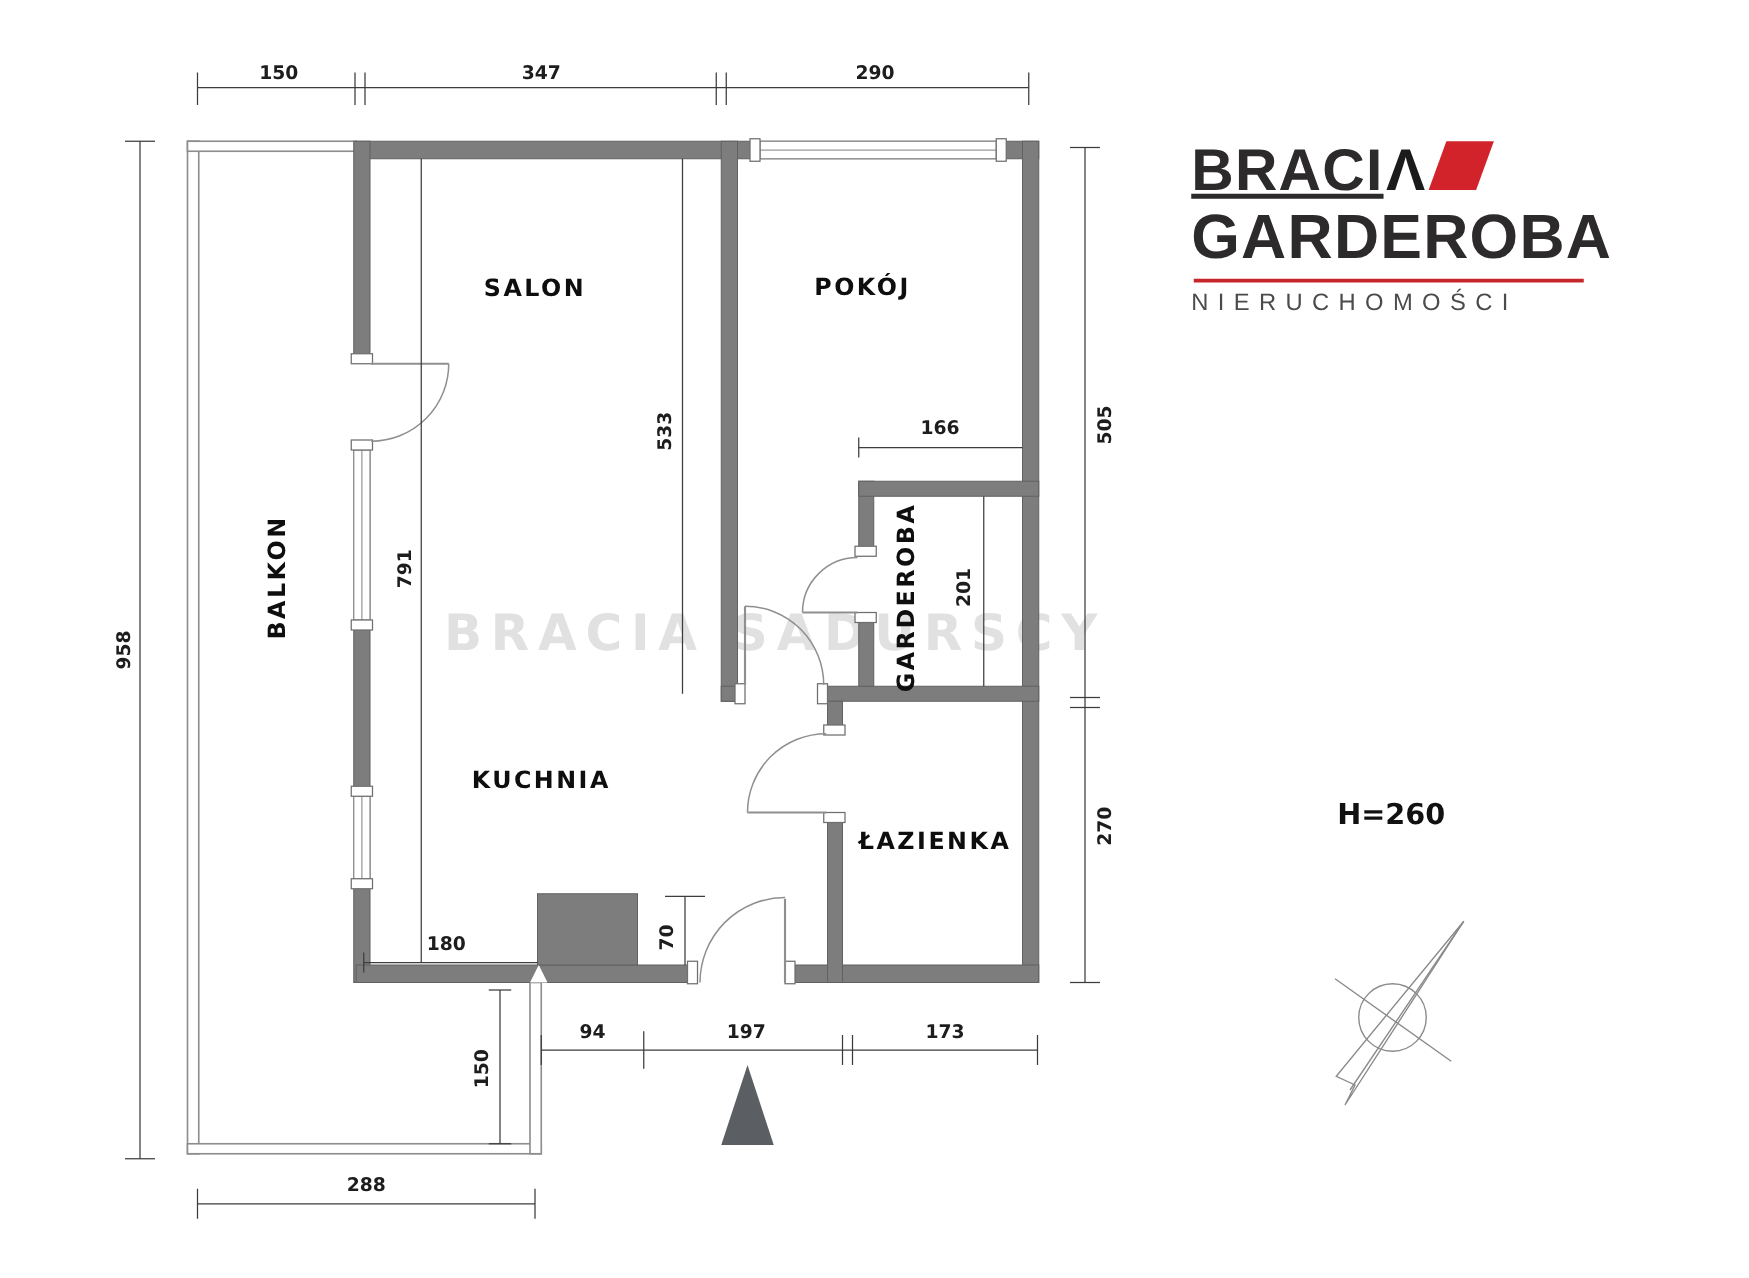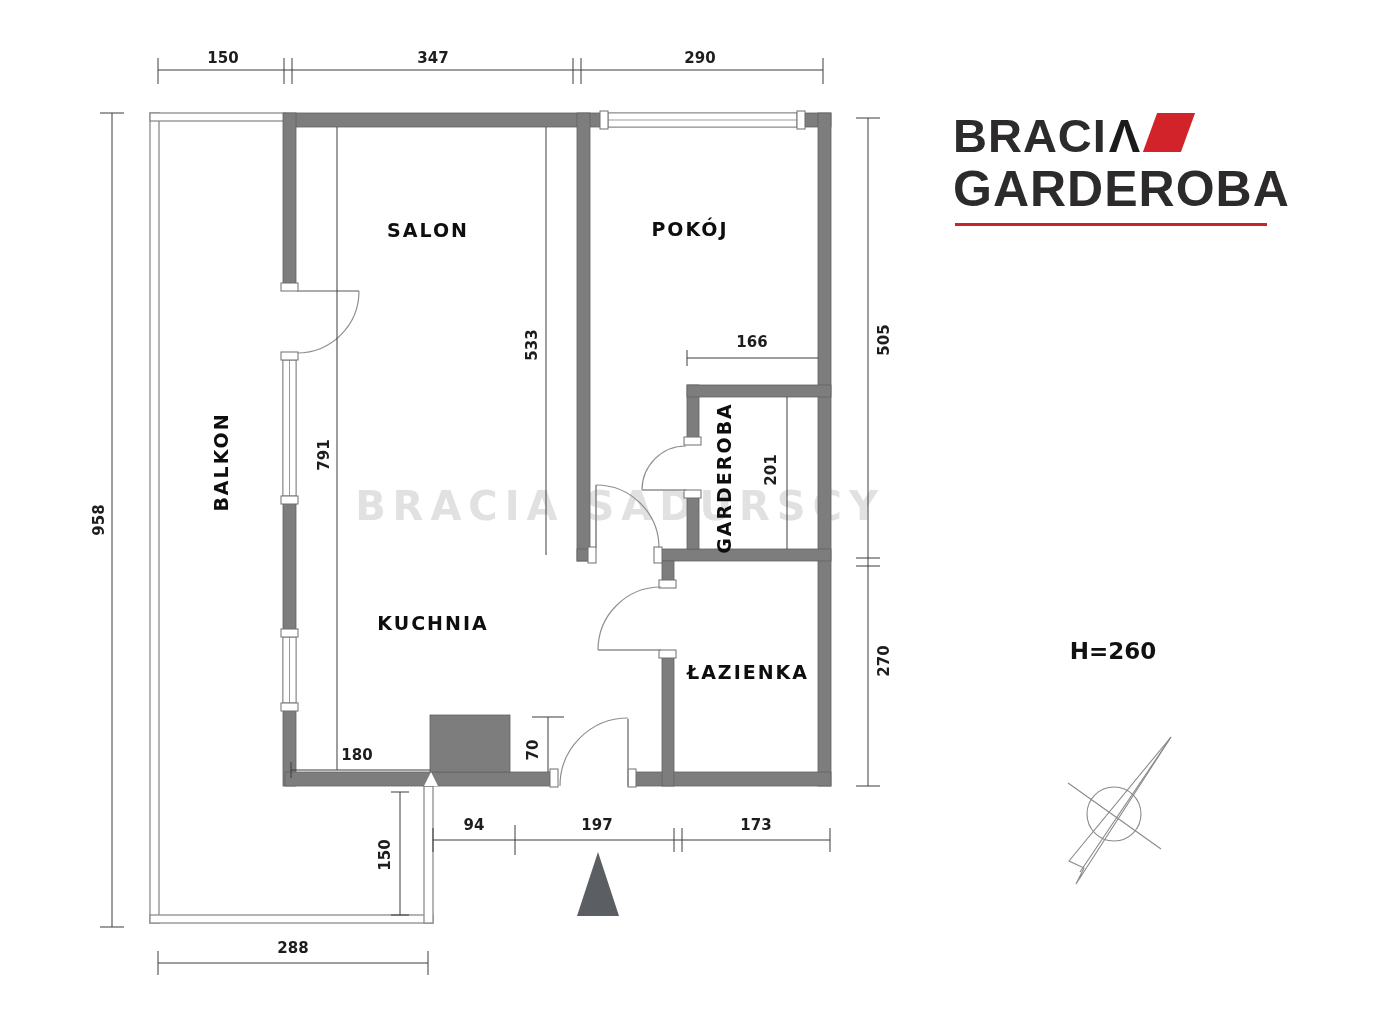--- a/index.html
+++ b/index.html
@@ -20,21 +20,21 @@
   .dimtext{font:bold 15px "DejaVu Sans",sans-serif;fill:#1d1d1d;text-anchor:middle;}
   .room{font:bold 19px "DejaVu Sans",sans-serif;fill:#0e0e0e;letter-spacing:2px;text-anchor:middle;}
   .wm{font:bold 40px "DejaVu Sans",sans-serif;fill:#c9c9c9;opacity:.55;letter-spacing:7px;text-anchor:middle;}
   .hh{font:bold 23px "DejaVu Sans",sans-serif;fill:#111;text-anchor:middle;}
   .compass{fill:none;stroke:#8a8a8a;stroke-width:1.1;}
   .northtri{fill:#5b5e62;stroke:none;}
 
   
   #logo{position:absolute;left:953px;top:112px;width:330px;}
   .logo-row1{display:flex;align-items:flex-start;}
-  .logo-top{font:bold 47px/1 "Liberation Sans",sans-serif;color:#2c2a2b;letter-spacing:1px;}
+  .logo-top{font:bold 47px/1 "Liberation Sans",sans-serif;color:#2c2a2b;letter-spacing:1px;text-decoration:underline;}
   .logo-accent{font:bold 47px/1 "Liberation Sans",sans-serif;color:#1c1b1c;margin-left:2px;}
   .logo-flag{width:38px;height:39px;background:#d2232a;transform:skewX(-20deg);
              margin-left:10px;margin-top:1px;}
   .logo-bottom{font:bold 50px/1 "Liberation Sans",sans-serif;color:#2c2a2b;letter-spacing:1px;margin-top:5px;}
   .logo-line{height:3px;background:#c62629;width:312px;margin:9px 0 7px 2px;}
   .logo-tagline{font:500 19px/1 "Liberation Sans",sans-serif;color:#4b4b4b;letter-spacing:7.5px;}
 </style>
 </head>
 <body>
 
@@ -216,15 +216,16 @@
 </svg>
 
 <div id="logo">
   <div class="logo-row1">
     <span class="logo-top">BRACI</span>
     <span class="logo-accent">Λ</span>
     <span class="logo-flag"></span>
   </div>
   <div class="logo-bottom">GARDEROBA</div>
   <div class="logo-line"></div>
+  <div class="logo-tagline">NIERUCHOMOŚCI</div>
 </div>
 
 </div>
 
 </body></html>

